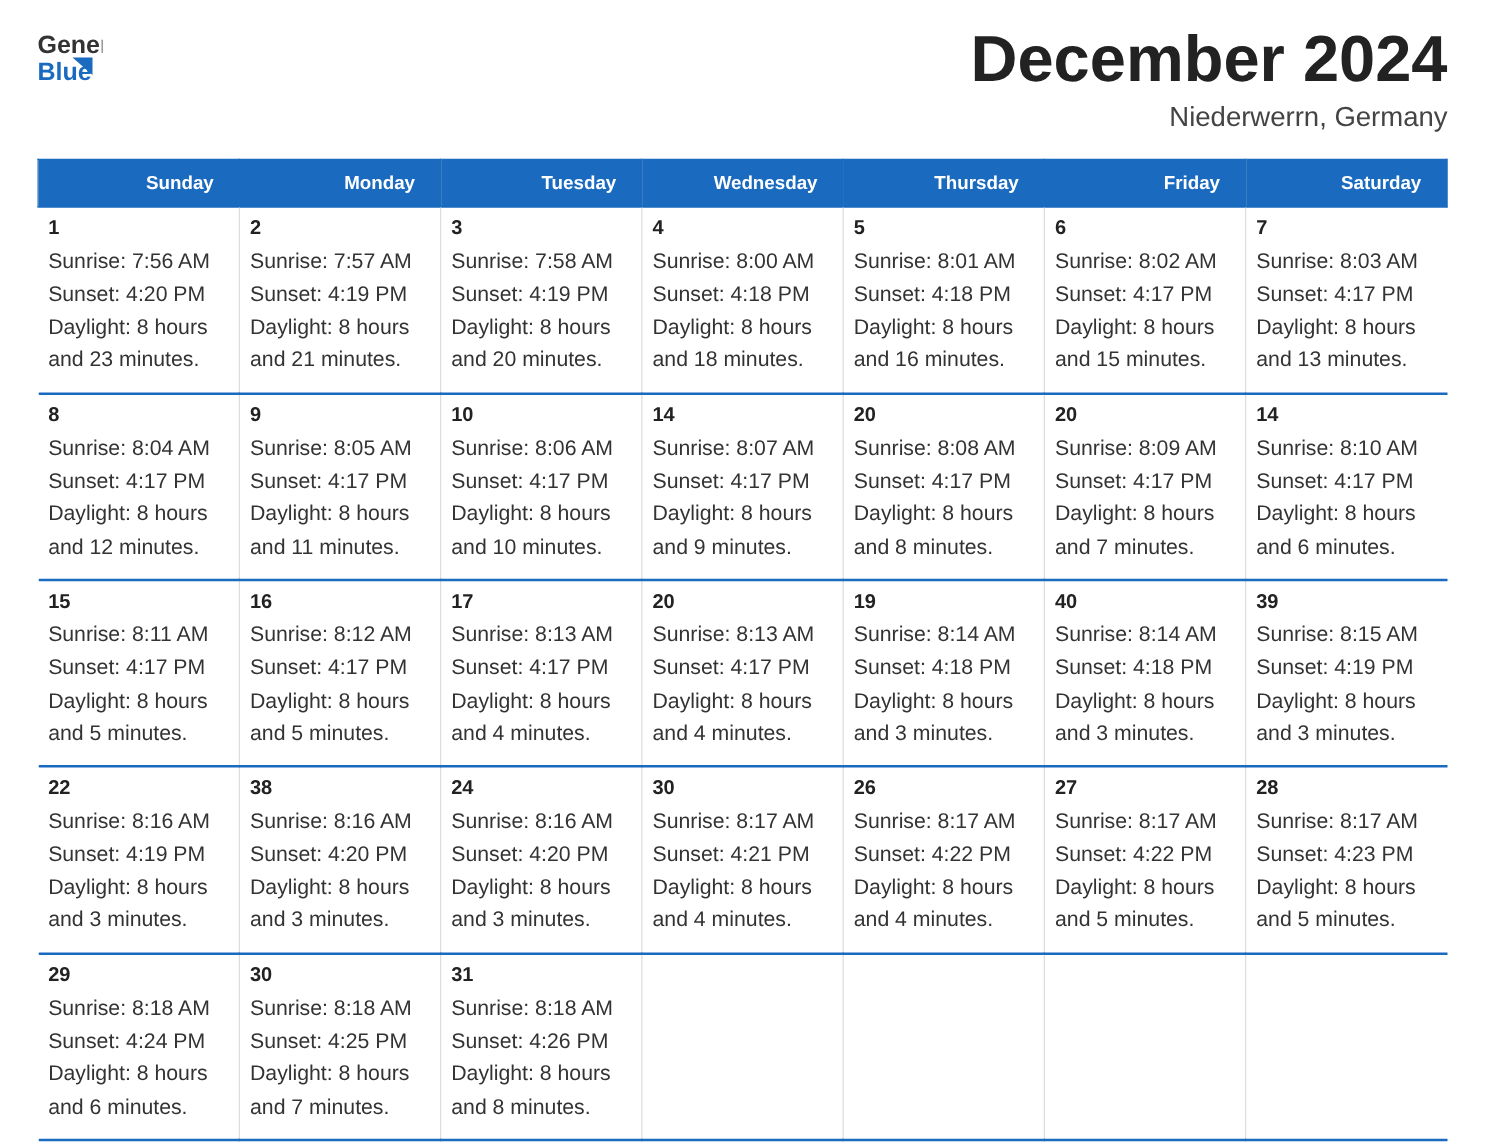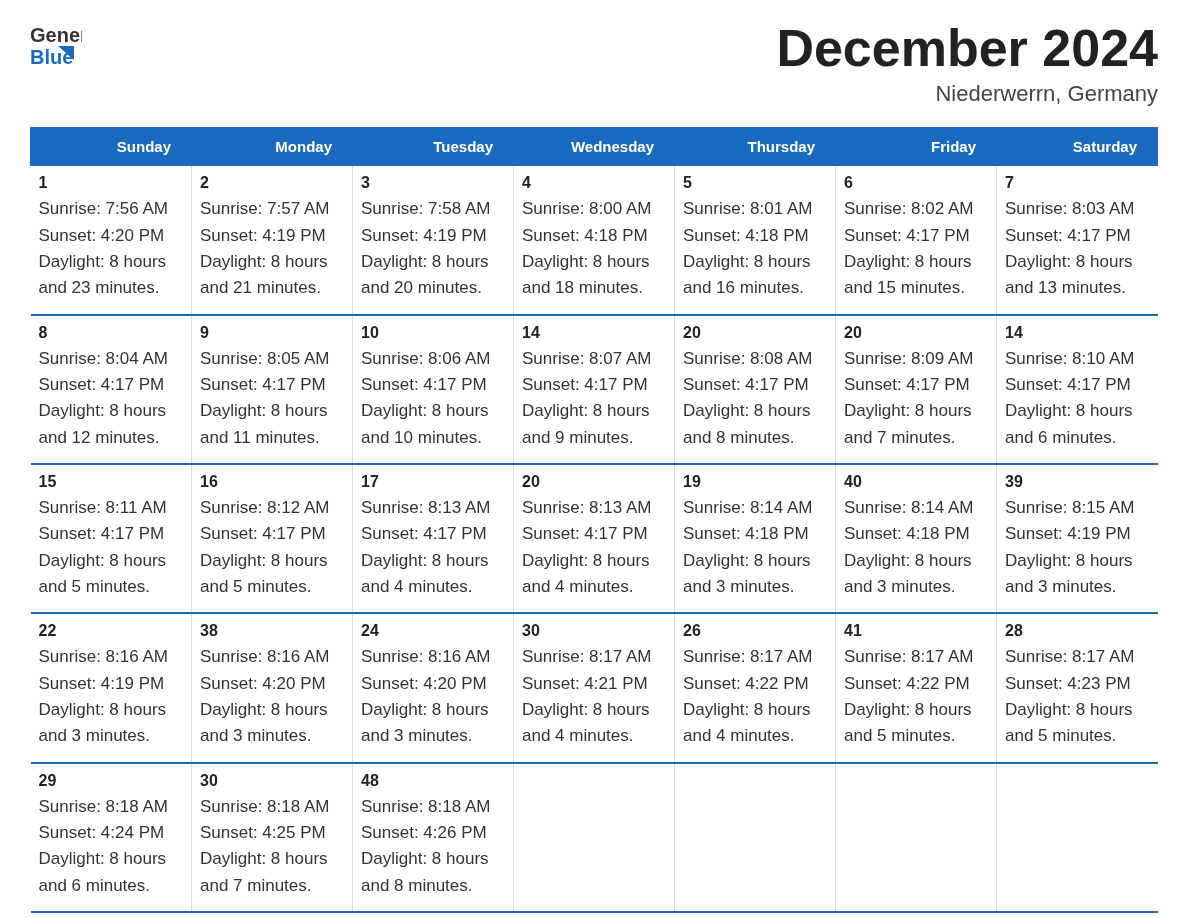--- a/index.html
+++ b/index.html
@@ -212,39 +212,39 @@
         </td>
         <td>
           <span class="day-num">30</span>
           <div class="day-info">Sunrise: 8:17 AM<br>Sunset: 4:21 PM<br>Daylight: 8 hours<br>and 4 minutes.</div>
         </td>
         <td>
           <span class="day-num">26</span>
           <div class="day-info">Sunrise: 8:17 AM<br>Sunset: 4:22 PM<br>Daylight: 8 hours<br>and 4 minutes.</div>
         </td>
         <td>
-          <span class="day-num">41</span>
+          <span class="day-num">27</span>
           <div class="day-info">Sunrise: 8:17 AM<br>Sunset: 4:22 PM<br>Daylight: 8 hours<br>and 5 minutes.</div>
         </td>
         <td>
           <span class="day-num">28</span>
           <div class="day-info">Sunrise: 8:17 AM<br>Sunset: 4:23 PM<br>Daylight: 8 hours<br>and 5 minutes.</div>
         </td>
       </tr>
       <tr>
         <td>
           <span class="day-num">29</span>
           <div class="day-info">Sunrise: 8:18 AM<br>Sunset: 4:24 PM<br>Daylight: 8 hours<br>and 6 minutes.</div>
         </td>
         <td>
           <span class="day-num">30</span>
           <div class="day-info">Sunrise: 8:18 AM<br>Sunset: 4:25 PM<br>Daylight: 8 hours<br>and 7 minutes.</div>
         </td>
         <td>
-          <span class="day-num">48</span>
+          <span class="day-num">31</span>
           <div class="day-info">Sunrise: 8:18 AM<br>Sunset: 4:26 PM<br>Daylight: 8 hours<br>and 8 minutes.</div>
         </td>
         <td class="empty-cell"></td>
         <td class="empty-cell"></td>
         <td class="empty-cell"></td>
         <td class="empty-cell"></td>
       </tr>
     </tbody>
 </table>
 

